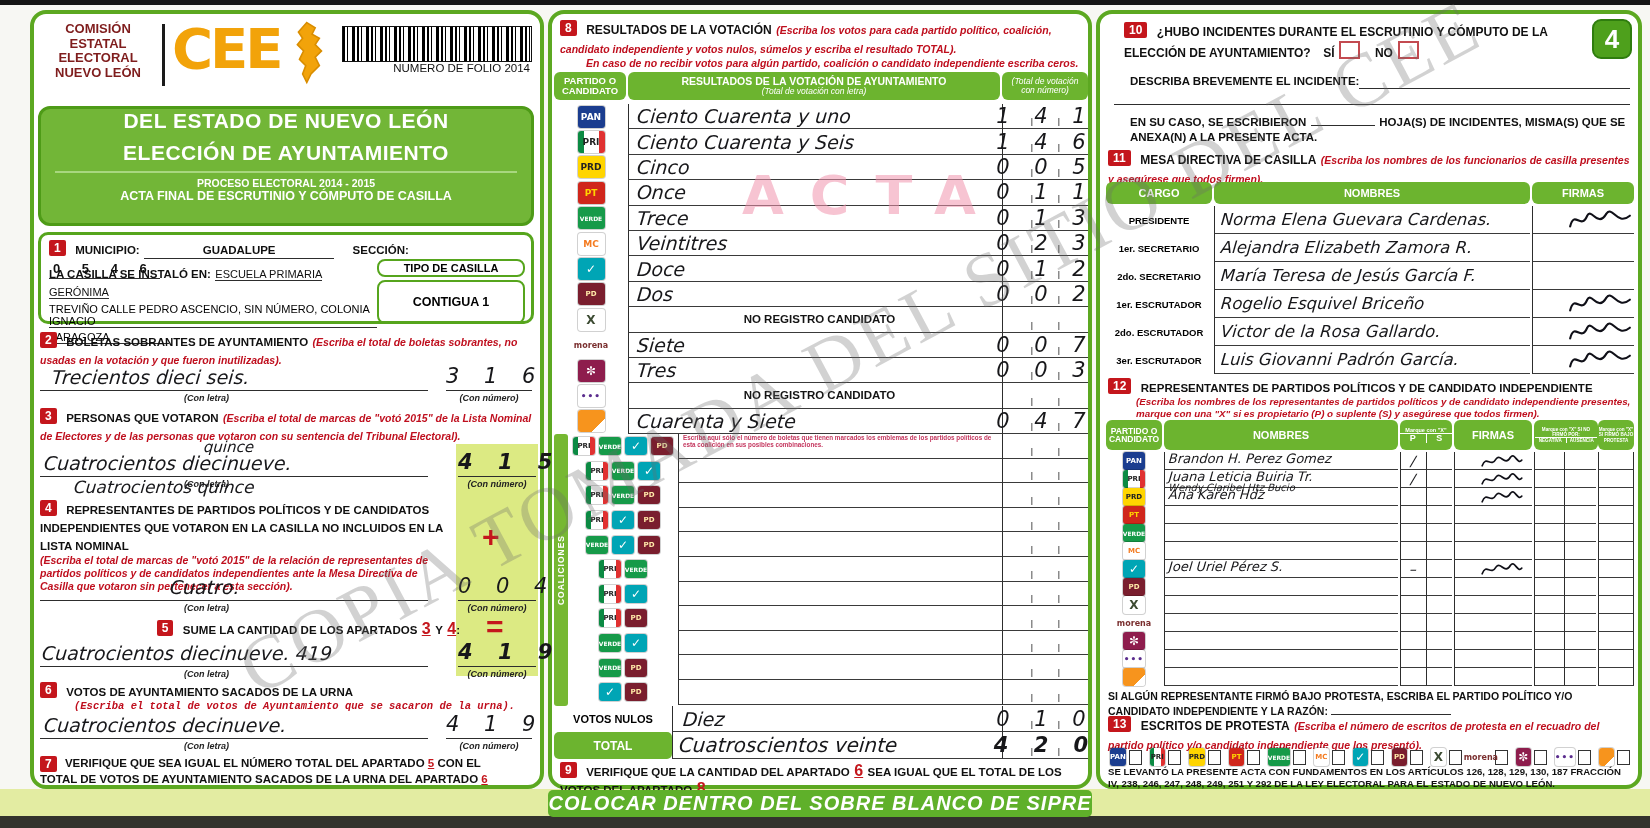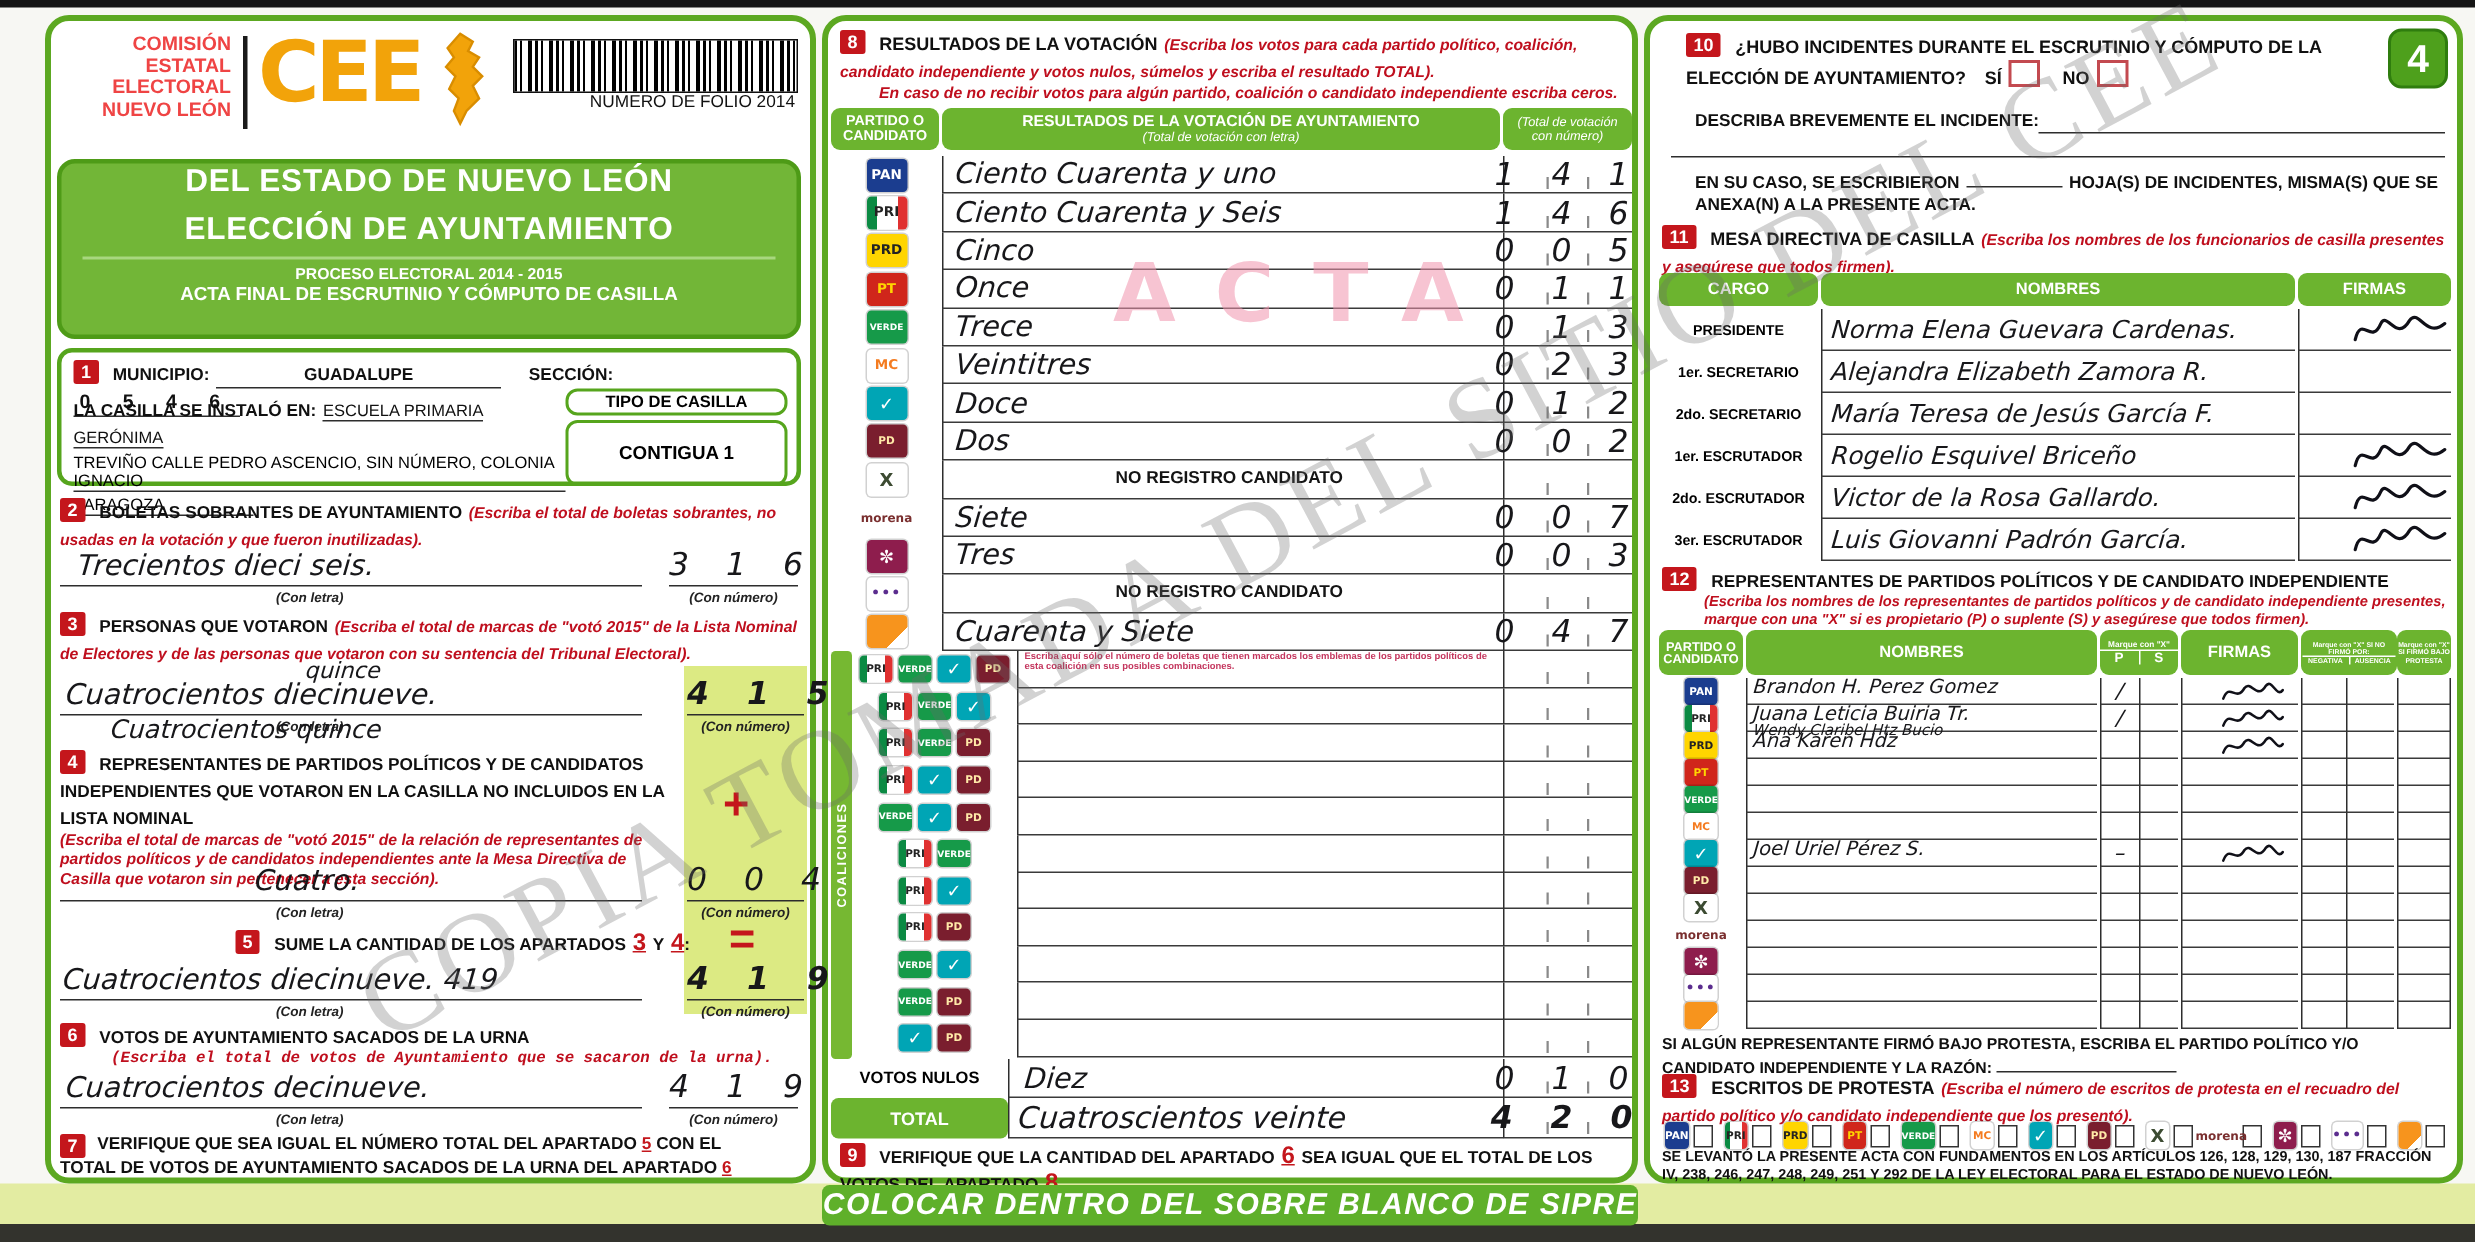--- a/index.html
+++ b/index.html
@@ -70,21 +70,21 @@
 </head>
 <body>
 
 <div id="page">
   <div class="edge-top"></div>
   <div class="edge-strip"></div>
   <div class="edge-bottom"></div>
 
   <div class="colbox" id="colL">
 
-    <div class="abs" style="left:8px;top:8px;width:112px;text-align:right;font-weight:700;font-size:13px;line-height:1.12;color:#ef4444;">
+    <div class="abs" style="left:8px;top:8px;width:112px;text-align:center;font-weight:700;font-size:13px;line-height:1.12;color:#7f1d1d;">
       <div>COMISIÓN</div>
       <div>ESTATAL</div>
       <div>ELECTORAL</div>
       <div>NUEVO LEÓN</div>
     </div>
     <div class="abs" style="left:128px;top:10px;width:3px;height:62px;background:#1a1a1a;"></div>
     <div class="abs" style="left:138px;top:2px;font-weight:900;font-size:56px;color:#f2a30a;letter-spacing:-3px;font-family:'DejaVu Sans',sans-serif;">CEE</div>
     <svg class="abs" style="left:256px;top:6px;" width="42" height="66" viewBox="0 0 40 60">
       <path d="M16 1 L24 6 L21 12 L28 16 L24 22 L30 28 L24 34 L28 42 L20 50 L16 58 L12 50 L15 42 L9 36 L13 28 L7 22 L12 16 L8 10 Z" fill="#f2a30a" stroke="#d98d00" stroke-width="1.5"></path>
     </svg>

